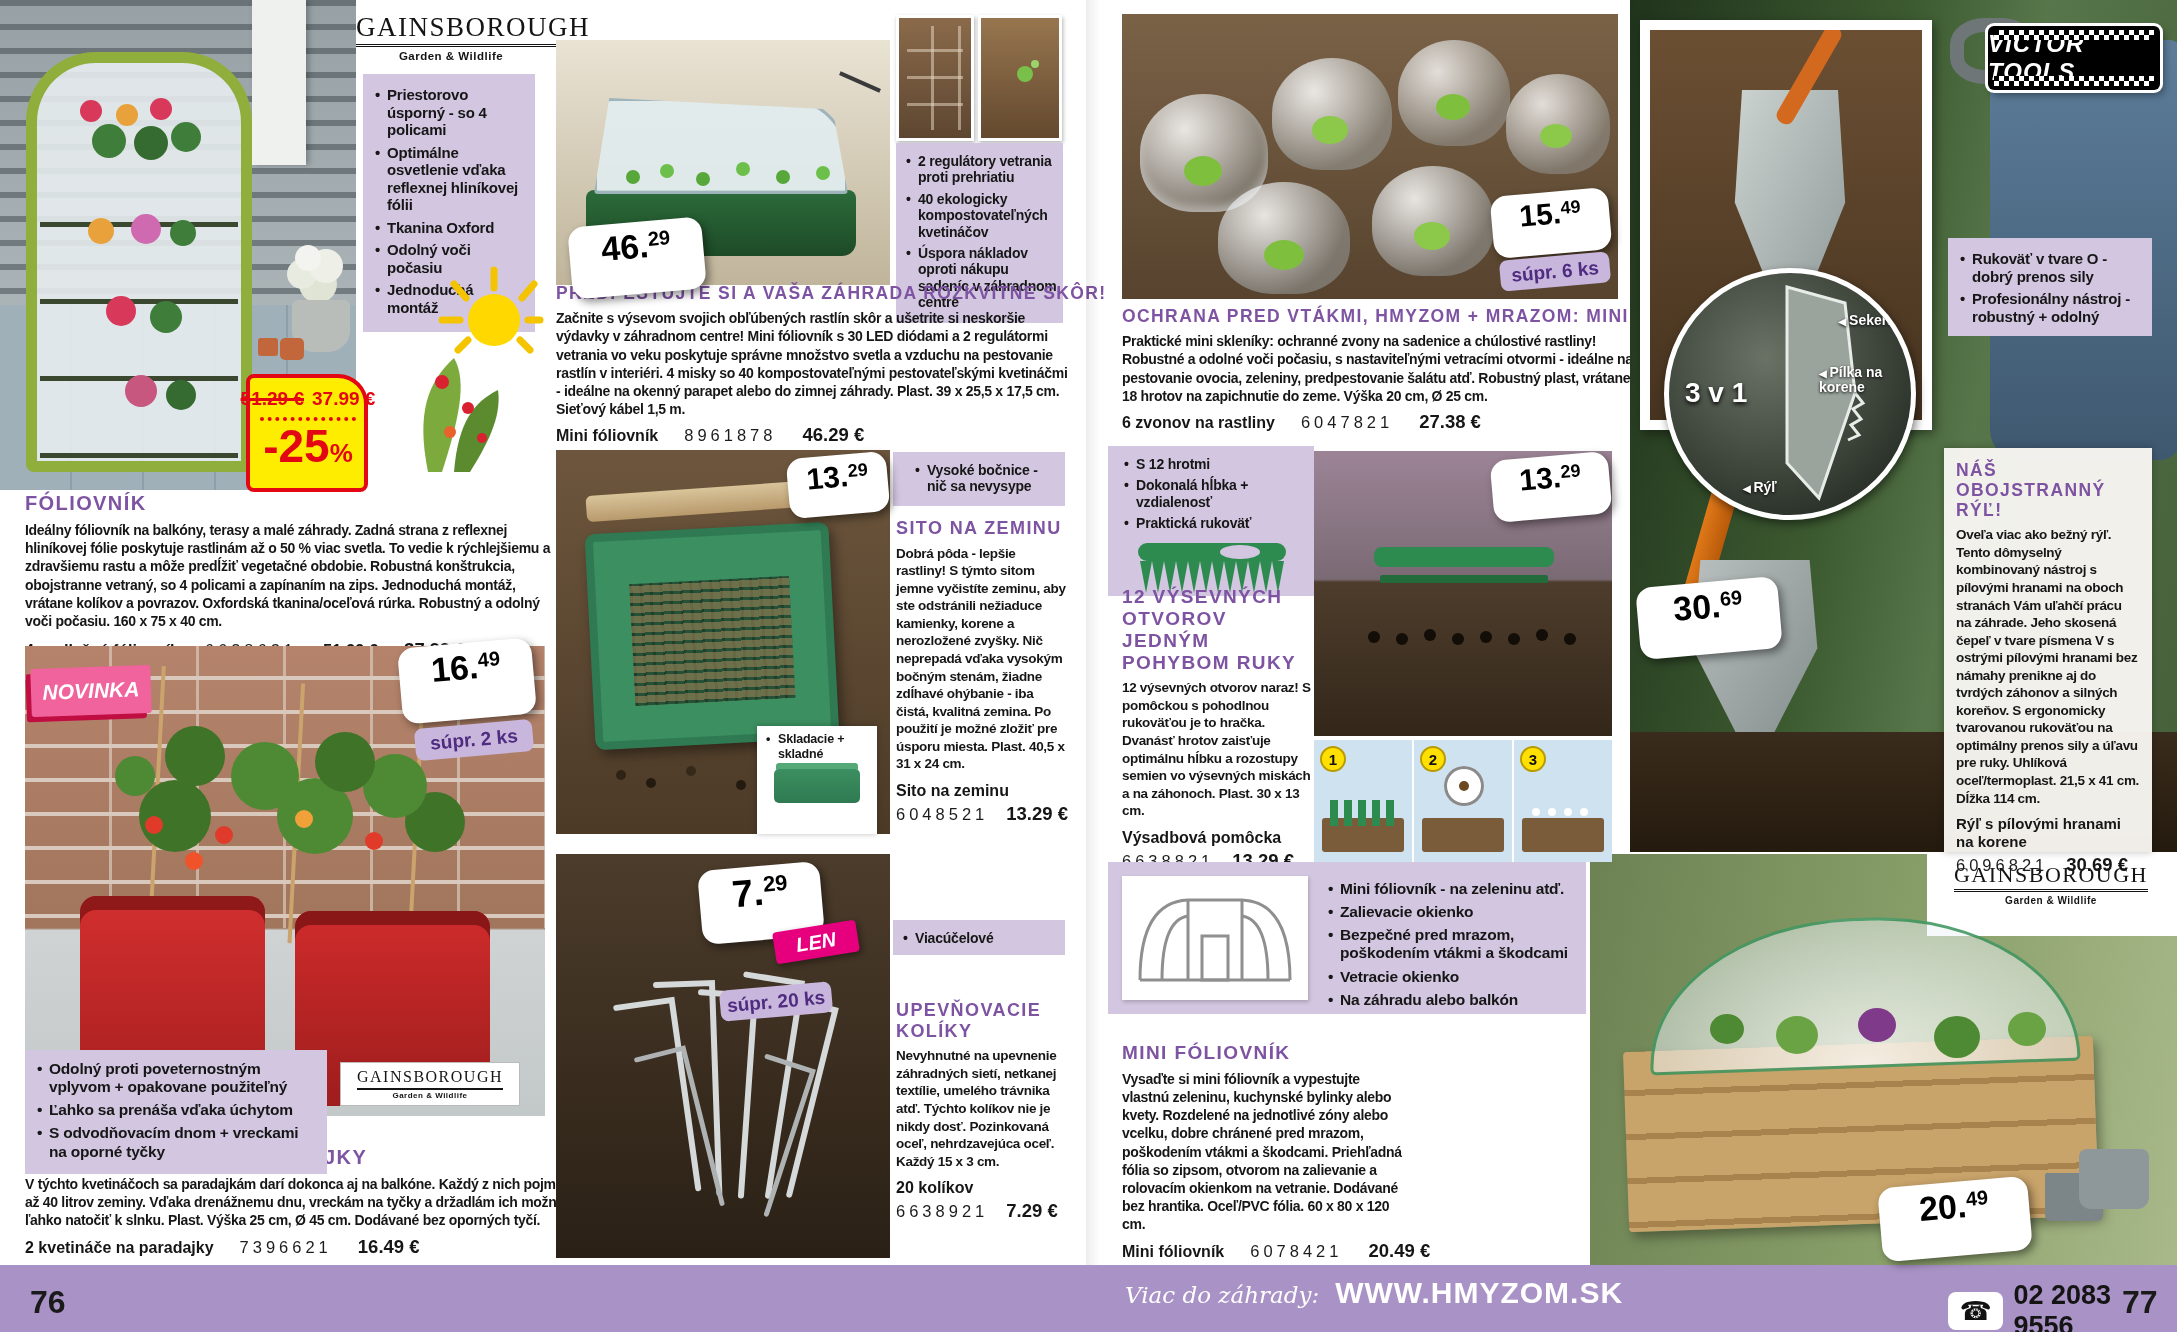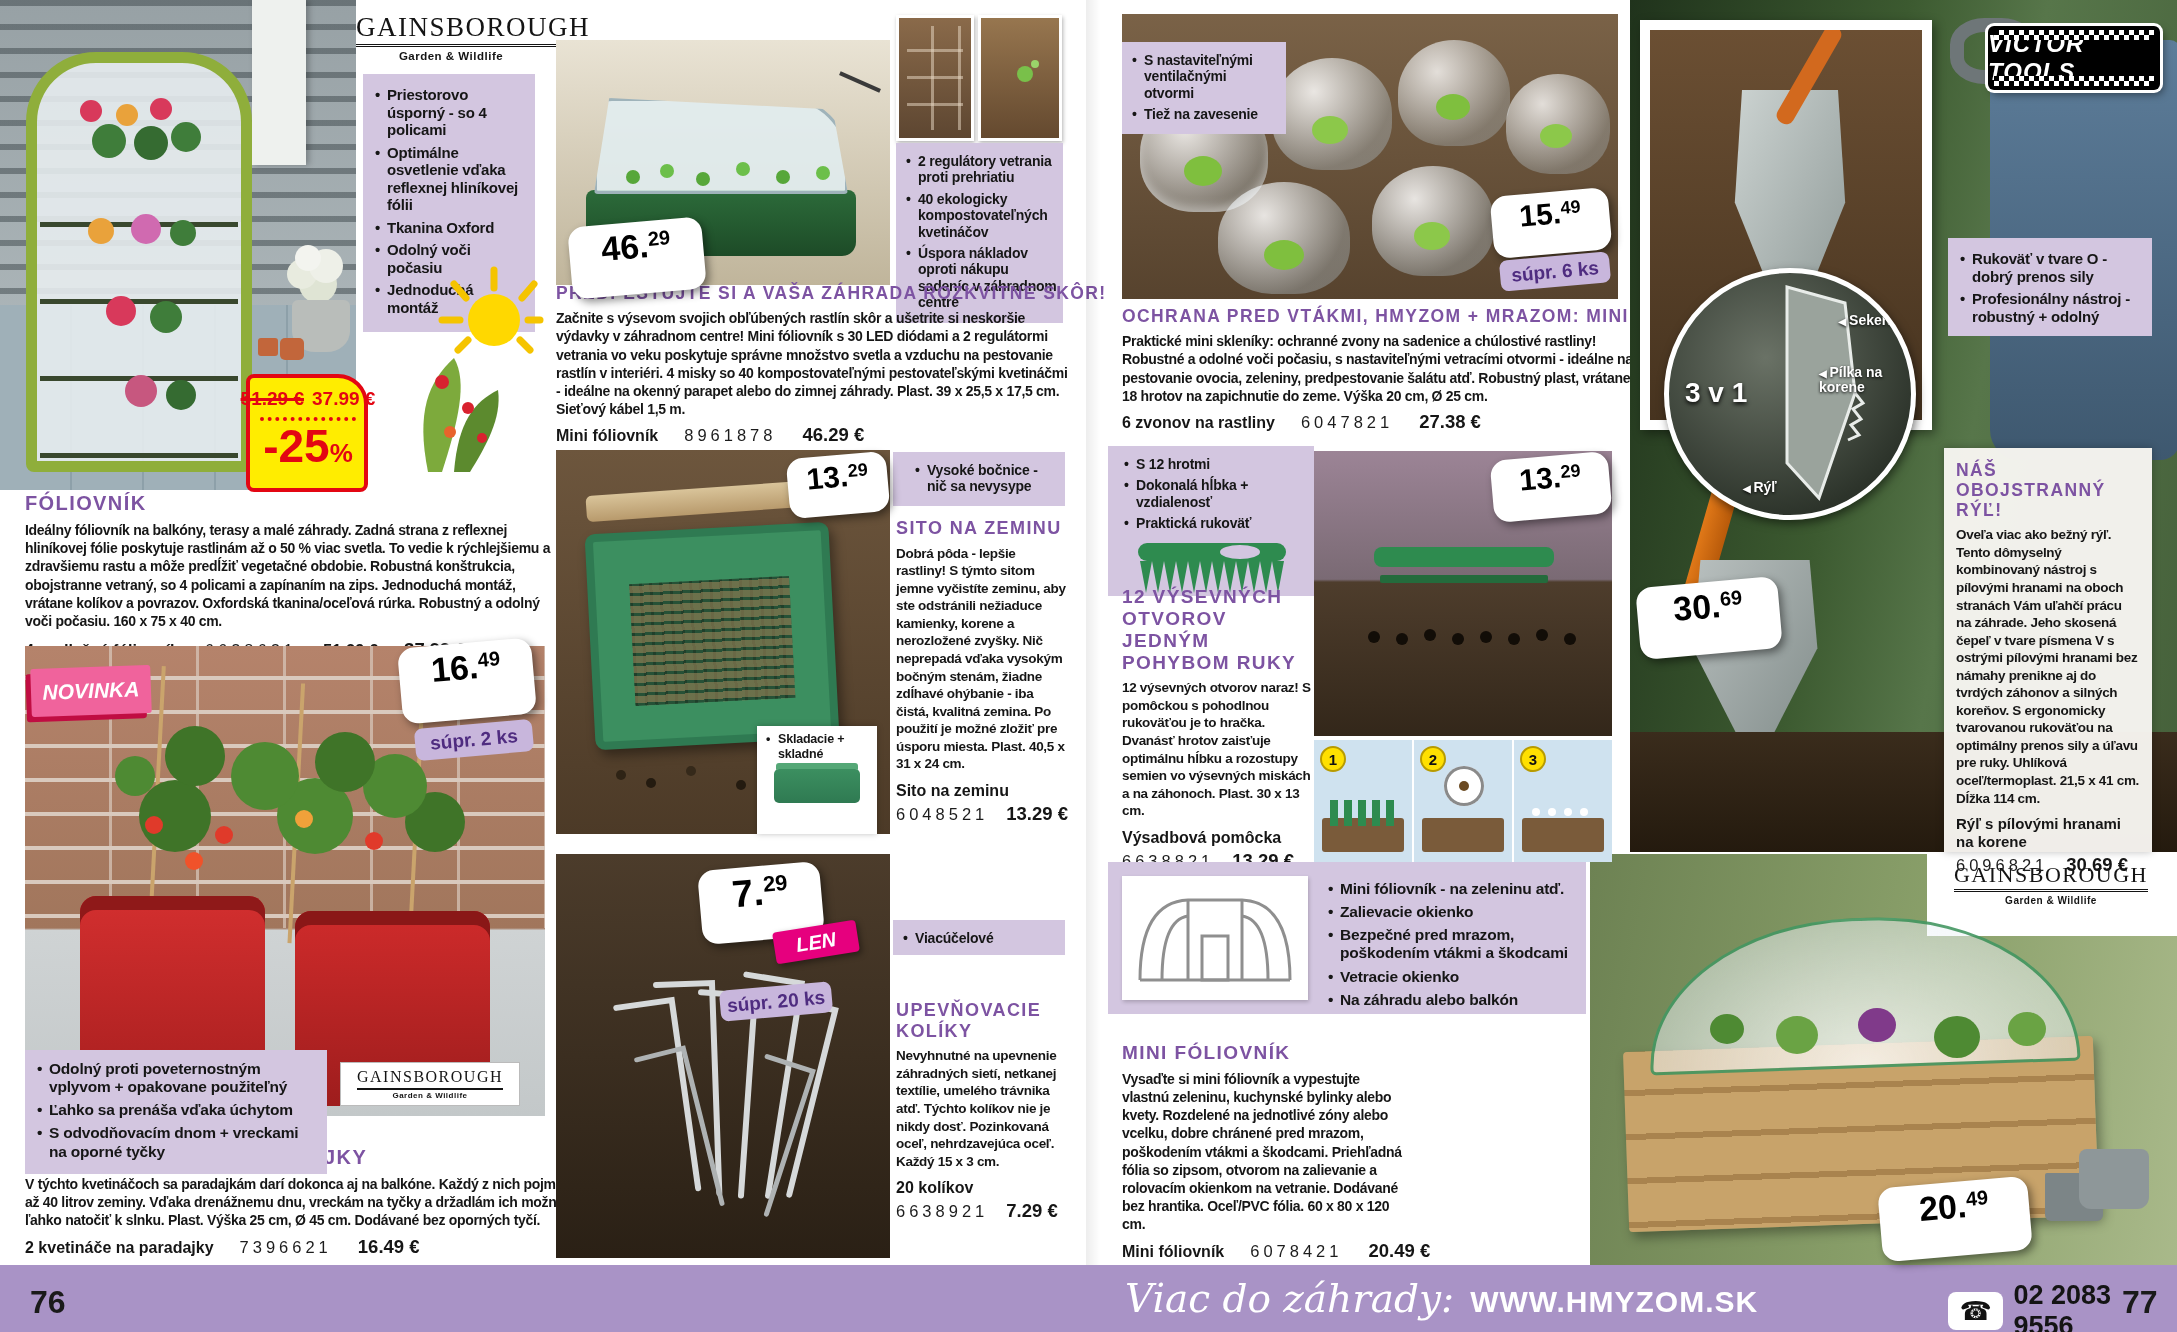--- a/index.html
+++ b/index.html
@@ -75,21 +75,21 @@
              box-shadow:-5px 5px 0 #c00d42; transform:rotate(-2deg); z-index:6; }
 
   .len { position:absolute; background:#e6007e; color:#fff; font-weight:bold; font-style:italic;
          font-size:20px; display:flex; align-items:center; justify-content:center;
          transform:rotate(-9deg); border-radius:4px; box-shadow:2px 3px 6px rgba(0,0,0,.4); z-index:6; }
 
   
   .footer { position:absolute; background:#a993c6; left:0; top:1265px; width:2177px; height:67px; }
   .pagenum { position:absolute; font-weight:bold; font-size:32px; color:#1a1a1a; }
   .tagline { position:absolute; display:flex; align-items:baseline; gap:16px; }
-  .tg-script { font-family:"DejaVu Serif", serif; font-style:italic; font-size:39px; color:#fff; }
+  .tg-script { font-family:"DejaVu Serif", serif; font-style:italic; font-size:23px; color:#fff; }
   .tg-url { font-weight:bold; font-size:30px; color:#fff; letter-spacing:1px; }
   .phone { position:absolute; display:flex; align-items:center; gap:10px; }
   .phone .ic { background:#fff; border-radius:8px; width:56px; height:38px; display:flex;
                align-items:center; justify-content:center; font-size:26px; color:#111; }
   .phone .num { font-weight:bold; font-size:27px; color:#141414; }
 
   
   .dots-green { border-radius:50%; }
   .steps { position:absolute; background:#cfe2ef; display:flex; z-index:2; }
   .steps .cell { flex:1; position:relative; border-right:2px solid #fff; }
@@ -363,26 +363,20 @@
     <div class="abs" style="left:384px;top:60px;width:104px;height:100px;border-radius:50% 50% 42% 42%;background:radial-gradient(circle at 35% 30%, rgba(255,255,255,.8), rgba(185,205,218,.3) 70%)">
       <div class="abs dots-green" style="left:34px;top:50px;width:32px;height:24px;background:#8cc84a;border-radius:50%"></div>
     </div>
     <div class="abs" style="left:96px;top:168px;width:132px;height:112px;border-radius:50% 50% 42% 42%;background:radial-gradient(circle at 35% 30%, rgba(255,255,255,.85), rgba(185,205,218,.35) 70%)">
       <div class="abs dots-green" style="left:46px;top:58px;width:40px;height:30px;background:#7fbf3e;border-radius:50%"></div>
     </div>
     <div class="abs" style="left:250px;top:152px;width:122px;height:110px;border-radius:50% 50% 42% 42%;background:radial-gradient(circle at 35% 30%, rgba(255,255,255,.85), rgba(185,205,218,.35) 70%)">
       <div class="abs dots-green" style="left:42px;top:56px;width:36px;height:28px;background:#8cc84a;border-radius:50%"></div>
     </div>
   </div>
-  <div class="abs panel" style="left:1122px;top:42px;width:164px;padding:10px 6px 6px 8px;z-index:3">
-    <ul class="b-list fs14">
-      <li>S nastaviteľnými ventilačnými otvormi</li>
-      <li>Tiež na zavesenie</li>
-    </ul>
-  </div>
   <div class="bubble bz30" style="left:1492px;top:192px;width:118px;height:62px">
     <span class="bi">15.</span>
     <span class="bd">49</span>
   </div>
   <div class="pill" style="left:1500px;top:256px;width:110px;height:31px">
     <span>súpr. 6 ks</span>
   </div>
 
   <div class="abs" style="left:1122px;top:306px;width:512px">
     <h2 class="h-sect h17 nowrap">OCHRANA PRED VTÁKMI, HMYZOM + MRAZOM: MINI SKLENÍKY</h2>

